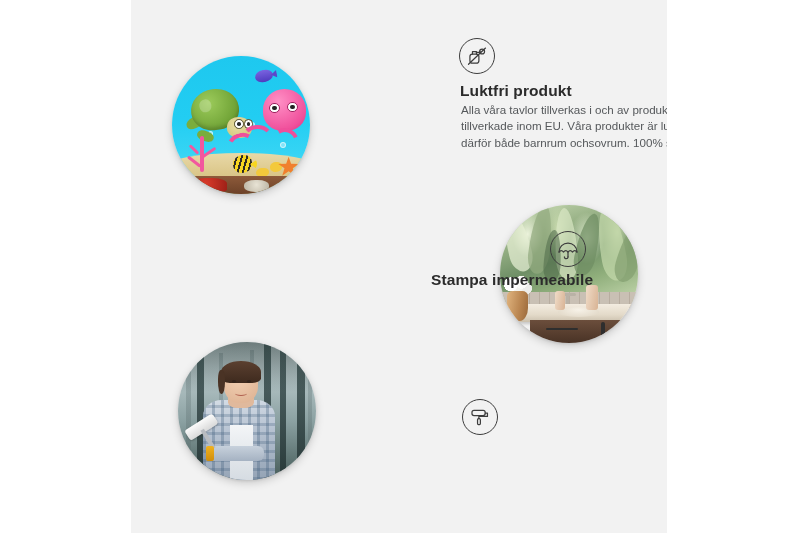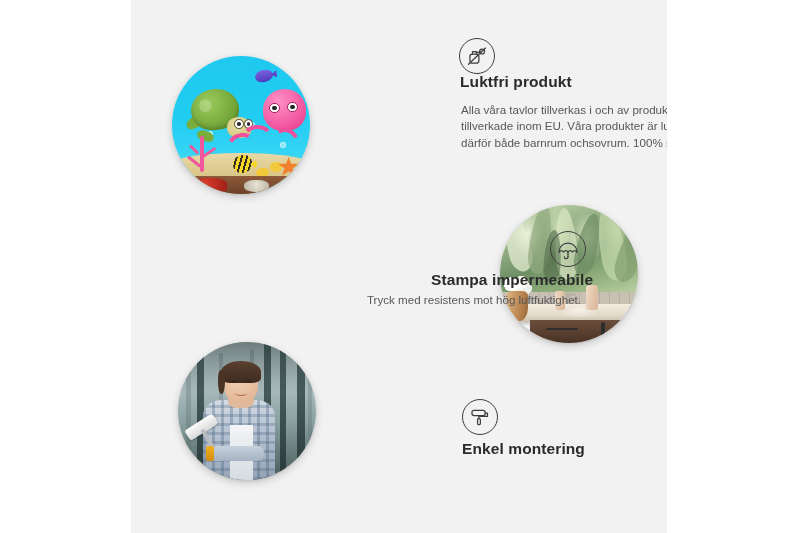--- a/index.html
+++ b/index.html
@@ -319,21 +319,21 @@
   }
   .feature-desc {
     position: absolute;
     font-size: 11.6px;
     line-height: 16.4px;
     color: #55585b;
   }
 
   
   #badge-odorless { left: 328px; top: 38px; }
-  #title-odorless { left: 329px; top: 73px; }
+  #title-odorless { left: 329px; top: 82px; }
   #desc-odorless  { left: 330px; top: 102px; width: 296px; }
 
   
   #badge-waterproof { left: 419px; top: 231px; }
   #title-waterproof { left: 300px; top: 271px; }
   #desc-waterproof  { left: 220px; top: 292px; width: 246px; text-align: center; }
 
   
   #badge-mounting { left: 331px; top: 399px; }
   #title-mounting { left: 331px; top: 440px; }
@@ -475,25 +475,23 @@
 
     <div class="icon-badge" id="badge-waterproof">
       <svg viewBox="0 0 36 36" xmlns="http://www.w3.org/2000/svg" fill="none" stroke="#3d3d3d" stroke-width="1.3" stroke-linecap="round" stroke-linejoin="round">
         <path d="M8.5 21.2 A9.5 9.5 0 0 1 27.5 21.2"></path>
         <path d="M8.5 21.2 q2.4 -3.1 4.75 0 q2.4 -3.1 4.75 0 q2.4 -3.1 4.75 0 q2.4 -3.1 4.75 0"></path>
         <path d="M18 21.2 V26.4"></path>
         <path d="M18 26.4 a1.9 1.9 0 0 1 -3.8 0"></path>
       </svg>
     </div>
     <div class="feature-title" id="title-waterproof">Stampa impermeabile</div>
-    <div class="feature-desc" id="desc-waterproof">Tryck med resistens mot hög luftfuktighet.</div>
 
     <div class="icon-badge" id="badge-mounting">
       <svg viewBox="0 0 36 36" xmlns="http://www.w3.org/2000/svg" fill="none" stroke="#3d3d3d" stroke-width="1.3" stroke-linecap="round" stroke-linejoin="round">
         <rect x="9.5" y="11" width="14" height="5.6" rx="2.2"></rect>
         <path d="M23.5 13.8 h2.4 v3.6 h-9.1 v2.2"></path>
         <rect x="15.4" y="19.8" width="3" height="6.2" rx="1"></rect>
       </svg>
     </div>
-    <div class="feature-title" id="title-mounting">Enkel montering</div>
 
   </div>
 </div>
 
 </body></html>

